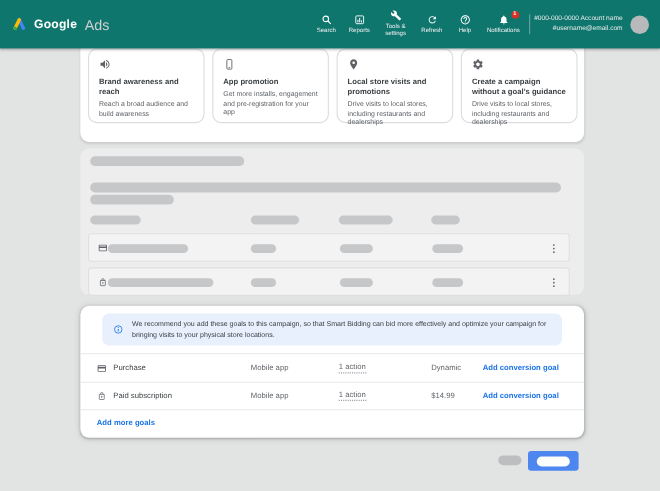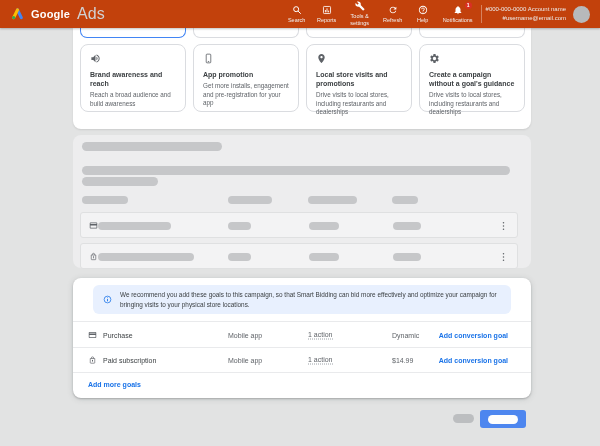--- a/index.html
+++ b/index.html
@@ -5,29 +5,29 @@
   * { margin:0; padding:0; box-sizing:border-box; }
   html,body { background:#e3e3e3; }
   .screen {
     position:relative; width:600px; height:446px; overflow:hidden;
     background:#e2e3e3;
     font-family:"Liberation Sans","DejaVu Sans",sans-serif;
     -webkit-font-smoothing:antialiased;
   }
   
   .hdr {
-    position:absolute; top:0; left:0; right:0; height:28px; z-index:20;
-    background:#c2410c; color:#fff;
+    position:absolute; top:0; left:0; right:0; height:44px; z-index:20;
+    background:#0f766e; color:#fff;
     display:flex; align-items:center; padding:0 10px;
     box-shadow:0 1px 2px rgba(0,0,0,.25);
   }
   .brand { display:flex; align-items:center; gap:6px; cursor:pointer; }
   .brand svg { display:block; }
   .brand-google { font-size:11px; font-weight:bold; letter-spacing:.2px; color:#fff; }
-  .brand-ads { font-size:16px; color:#d0d1d3; margin-left:1px; }
+  .brand-ads { font-size:13px; color:#d0d1d3; margin-left:1px; }
   .hnav { margin-left:auto; display:flex; align-items:center; gap:10px; }
   .hnav-item {
     position:relative; display:flex; flex-direction:column; align-items:center;
     gap:2px; cursor:pointer; min-width:20px;
   }
   .hnav-item svg { width:10px; height:10px; display:block; }
   .hlabel { font-size:5.5px; color:#f1f2f3; line-height:1.2; white-space:nowrap; text-align:center; }
   .hnav-item.wrap .hlabel { white-space:normal; width:26px; }
   .hbadge {
     position:absolute; top:-3px; right:1px; min-width:7px; height:7px;

